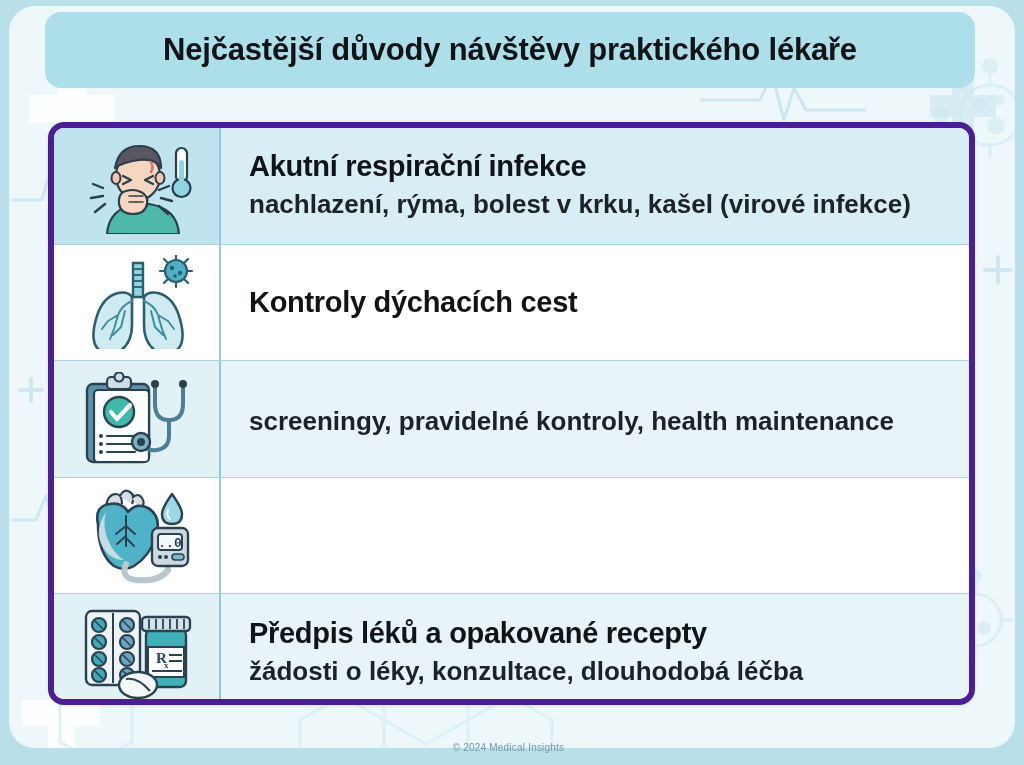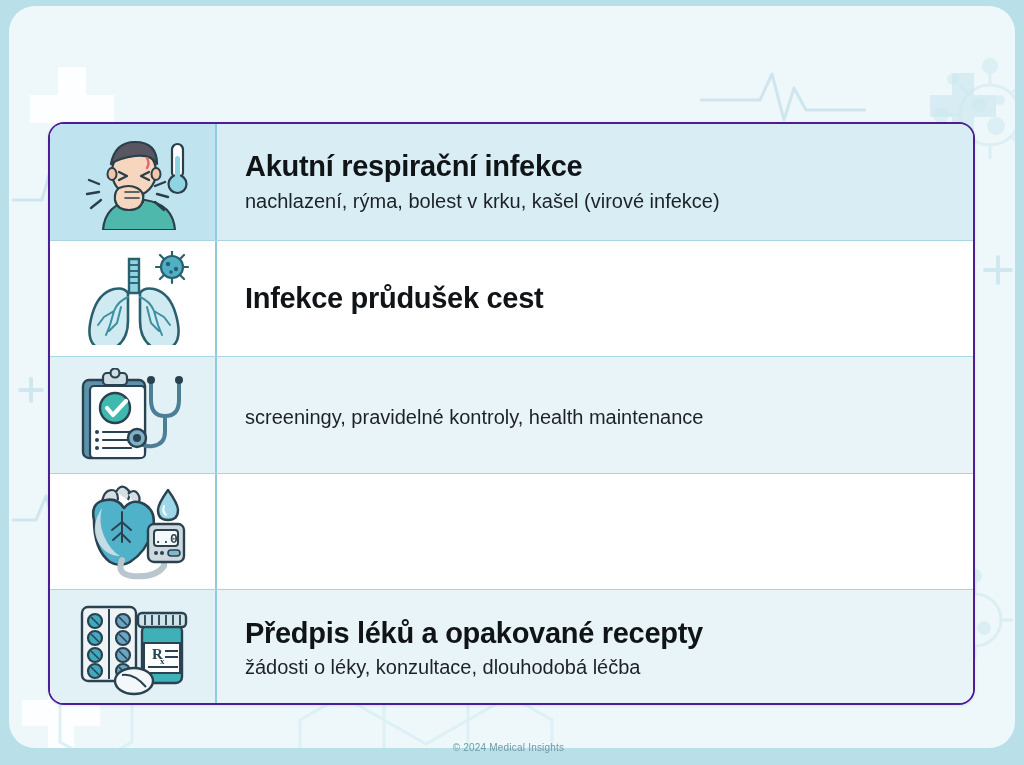--- a/index.html
+++ b/index.html
@@ -60,21 +60,21 @@
     white-space: nowrap;
   }
 
   
   .card {
     position: absolute;
     left: 48px;
     top: 122px;
     width: 927px;
     height: 583px;
-    border: 2px solid #4c1d95;
+    border: 6px solid #4c1d95;
     border-radius: 16px;
     overflow: hidden;
     background: #ffffff;
     box-shadow: 0 1px 3px rgba(80,140,160,.18);
   }
 
   .row {
     display: flex;
     height: 116.6px;
     border-bottom: 1px solid #a9d5e3;
@@ -106,22 +106,22 @@
   }
   .row-title {
     font-size: 29px;
     font-weight: bold;
     color: #111417;
     line-height: 1.12;
     letter-spacing: -0.3px;
     white-space: nowrap;
   }
   .row-sub {
-    font-size: 20px;
-    font-weight: normal;
+    font-size: 26px;
+    font-weight: bold;
     color: #1d2226;
     line-height: 1.3;
     margin-top: 5px;
     white-space: nowrap;
   }
 
   
   .footer {
     position: absolute;
     left: 0;
@@ -203,20 +203,23 @@
         <path d="M985 270 h26 M998 257 v26"></path>
         <path d="M20 390 h22 M31 379 v22"></path>
       </g>
 
       <g stroke="#e0f1f6" stroke-width="3" fill="none" opacity="0.9">
         <path d="M880 690 q22 -24 46 -10 q14 -26 38 -8"></path>
       </g>
     </g>
   </svg>
 
+  <div class="title-bar">
+    <div class="title-text">Nejčastější důvody návštěvy praktického lékaře</div>
+  </div>
 
   <div class="card">
 
     <div class="row tint1">
       <div class="icon-cell">
         <svg width="120" height="96" viewBox="0 0 120 96">
 
           <path d="M30 96 q2 -26 30 -30 h12 q28 4 30 30 z" fill="#4fb8ad" stroke="#2a3f4a" stroke-width="2.2" stroke-linejoin="round"></path>
 
           <rect x="52" y="54" width="18" height="14" fill="#f3cbb4" stroke="#2a3f4a" stroke-width="2"></rect>
@@ -285,21 +288,21 @@
             </g>
             <g fill="#2a5f6e">
               <circle cx="94" cy="13" r="2.2"></circle>
                 <circle cx="102" cy="18" r="2.2"></circle>
                 <circle cx="97" cy="21" r="1.8"></circle>
             </g>
           </g>
         </svg>
       </div>
       <div class="text-cell">
-        <div class="row-title">Infekce průdušek cest</div>
+        <div class="row-title">Kontroly dýchacích cest</div>
       </div>
     </div>
 
     <div class="row tint">
       <div class="icon-cell">
         <svg width="120" height="94" viewBox="0 0 120 94">
 
           <rect x="10" y="12" width="62" height="78" rx="6" fill="#5c92ac" stroke="#2a4250" stroke-width="2.4"></rect>
           <rect x="17" y="18" width="55" height="72" rx="4" fill="#fbfdfe" stroke="#2a4250" stroke-width="2.2"></rect>
 

